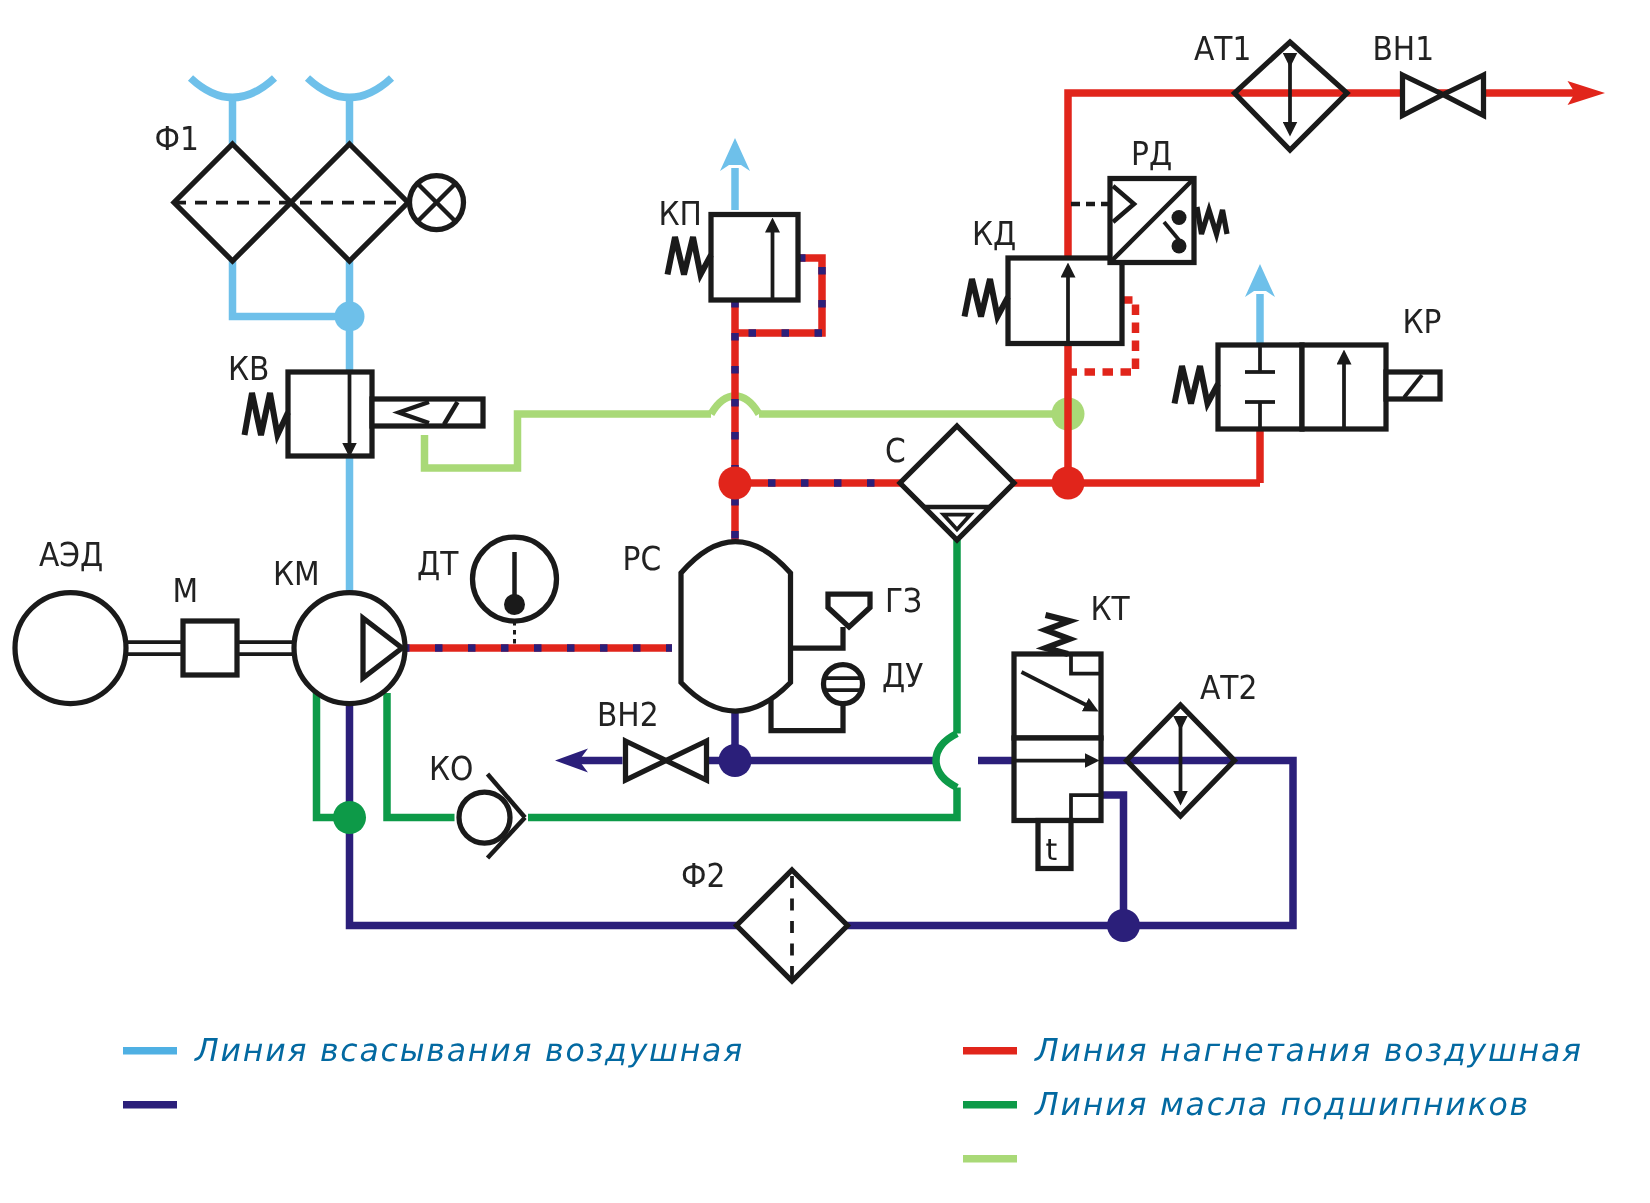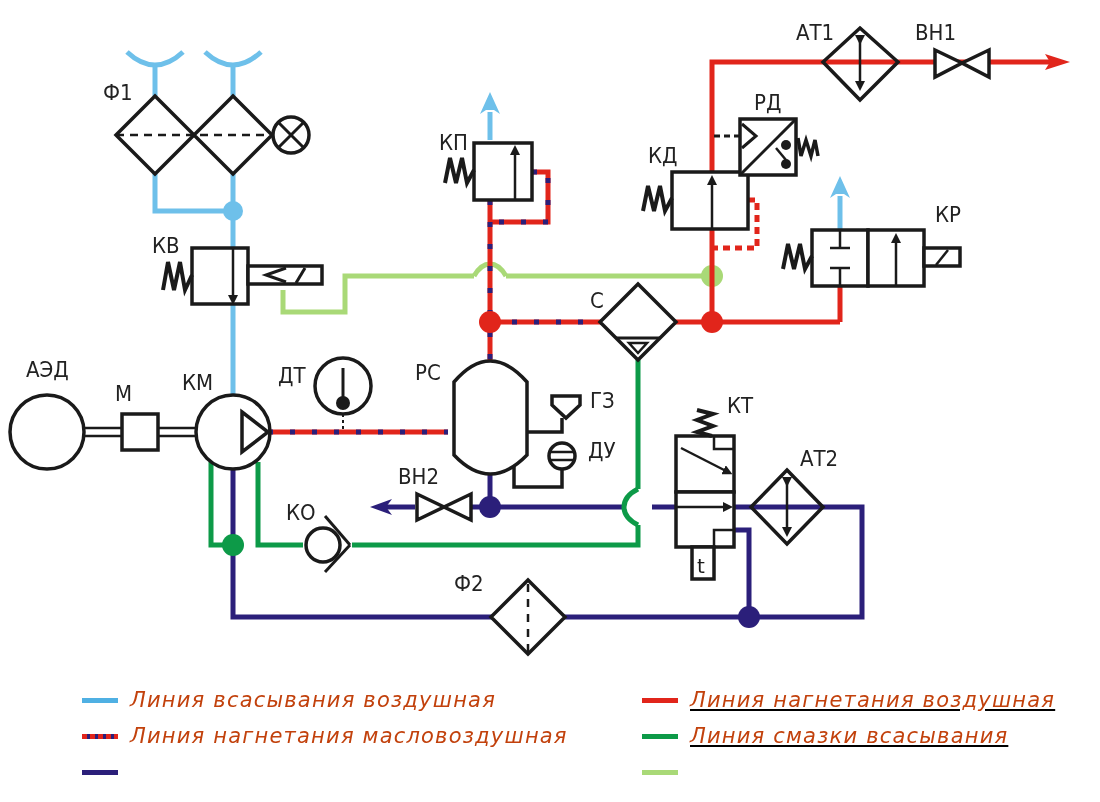--- a/index.html
+++ b/index.html
@@ -5,21 +5,21 @@
   html, body { margin: 0; padding: 0; background: #ffffff; }
   body { width: 1100px; height: 802px; overflow: hidden; position: relative; font-family: "DejaVu Sans", sans-serif; }
   #diagram { position: absolute; left: 0; top: 0; width: 1100px; height: 680px; }
   .lbl { font-family: "DejaVu Sans Condensed", "DejaVu Sans", sans-serif; font-size: 22px; fill: #222; font-stretch: condensed; }
   .sym { fill: none; stroke: #1a1a1a; stroke-width: 3.5; stroke-linejoin: miter; }
   .symw { fill: #fff; stroke: #1a1a1a; stroke-width: 3.5; }
   .legend { position: absolute; top: 682px; left: 0; width: 1100px; height: 120px; }
   .leg-col { position: absolute; top: 0; }
   .leg-item { display: flex; align-items: center; height: 36px; }
   .leg-swatch { width: 36px; height: 5px; margin-right: 12px; flex: none; }
-  .leg-text { font-family: "DejaVu Sans", sans-serif; font-style: oblique; font-size: 21px; color: #c2410c; letter-spacing: 1.2px; white-space: nowrap; }
+  .leg-text { font-family: "DejaVu Sans", sans-serif; font-style: oblique; font-size: 21px; color: #0369a1; letter-spacing: 1.2px; white-space: nowrap; }
 </style>
 </head>
 <body>
 
 <svg id="diagram" viewBox="0 0 1100 680" xmlns="http://www.w3.org/2000/svg">
   <defs>
     <marker id="arrBlk" markerWidth="10" markerHeight="10" refX="5" refY="5" orient="auto" markerUnits="userSpaceOnUse">
       <path d="M0,0 L10,5 L0,10 z" fill="#1a1a1a"></path>
     </marker>
   </defs>
@@ -249,33 +249,29 @@
   <text class="lbl" x="454" y="591">Ф2</text>
 </svg>
 
 <div class="legend">
   <div class="leg-col" style="left:82px;">
     <div class="leg-item">
       <span class="leg-swatch" style="background:#4fb0e3;"></span>
       <span class="leg-text">Линия всасывания воздушная</span>
     </div>
     <div class="leg-item">
-      <span class="leg-swatch" style="background:repeating-linear-gradient(90deg,#e1251b 0 5px,#2b1f7a 5px 8px);"></span>
-      <span class="leg-text">Линия нагнетания масловоздушная</span>
-    </div>
-    <div class="leg-item">
       <span class="leg-swatch" style="background:#2b1f7a;"></span>
     </div>
   </div>
-  <div class="leg-col" style="left:642px;text-decoration:underline;">
+  <div class="leg-col" style="left:642px;">
     <div class="leg-item">
       <span class="leg-swatch" style="background:#e1251b;"></span>
       <span class="leg-text">Линия нагнетания воздушная</span>
     </div>
     <div class="leg-item">
       <span class="leg-swatch" style="background:#0d9a48;"></span>
-      <span class="leg-text">Линия смазки всасывания</span>
+      <span class="leg-text">Линия масла подшипников</span>
     </div>
     <div class="leg-item">
       <span class="leg-swatch" style="background:#a9d977;"></span>
     </div>
   </div>
 </div>
 
 </body></html>

